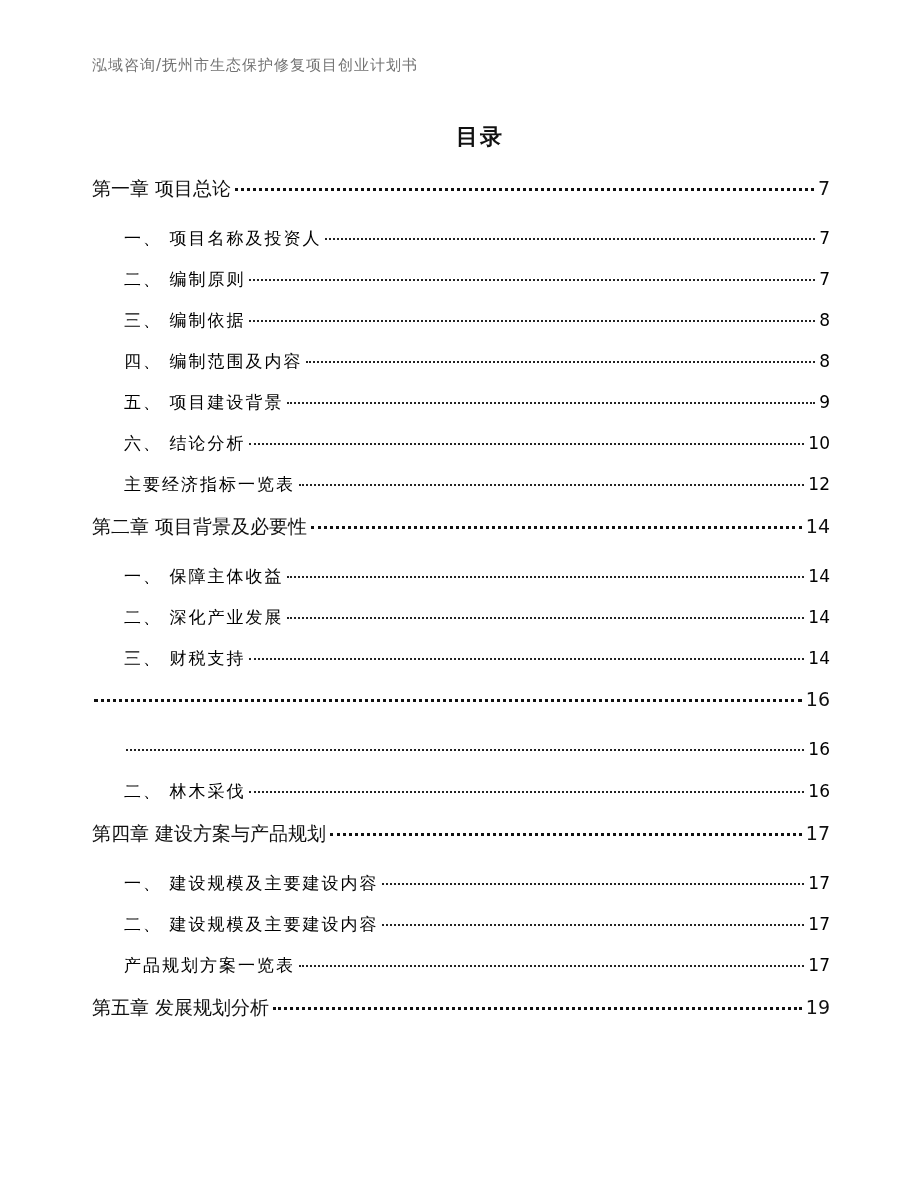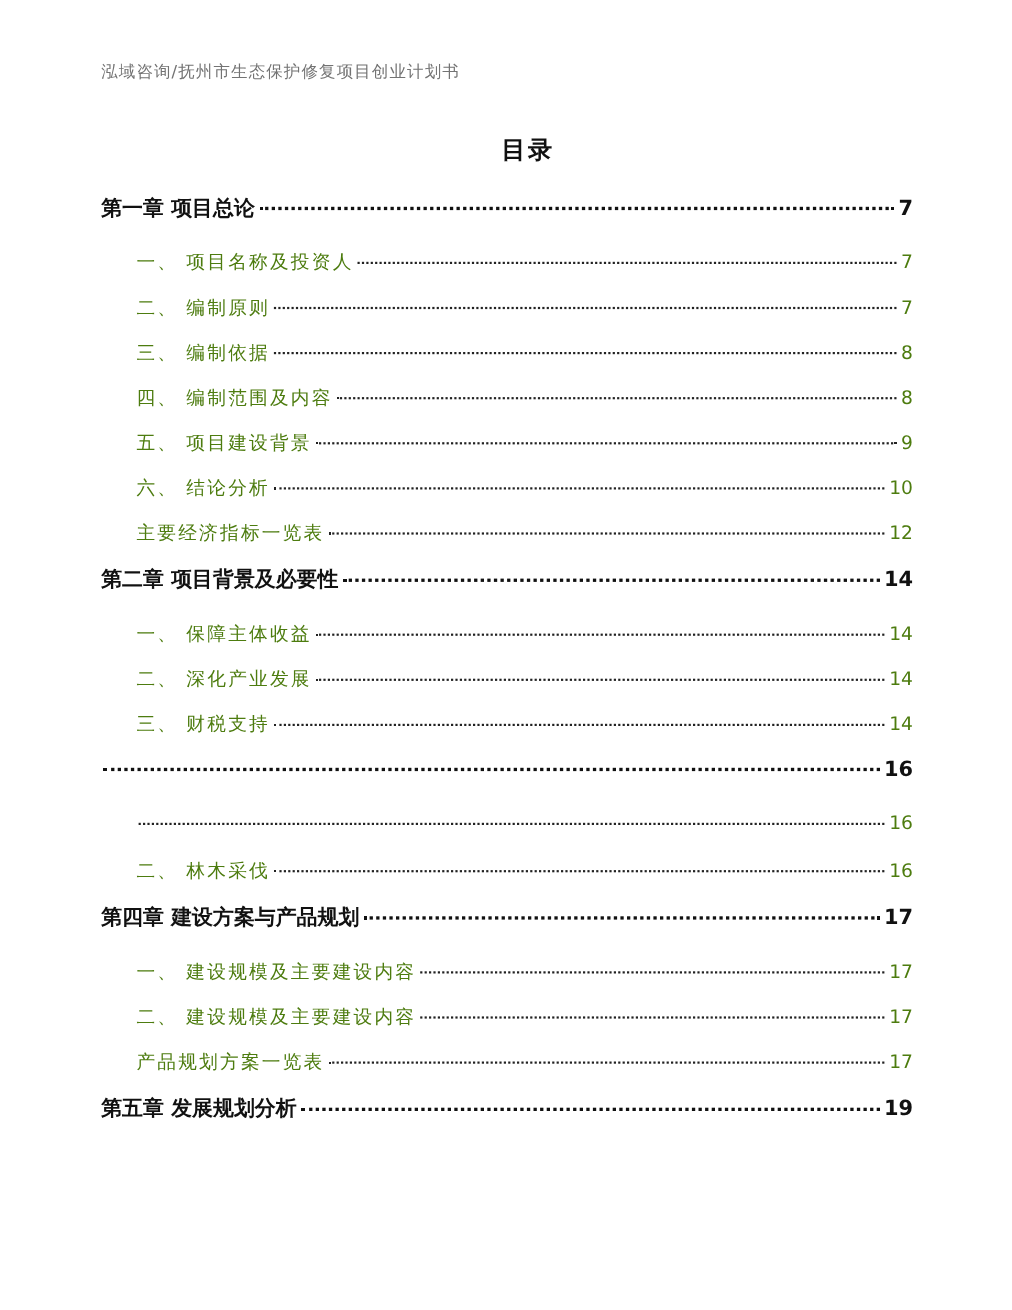--- a/index.html
+++ b/index.html
@@ -5,23 +5,23 @@
   html, body { margin: 0; padding: 0; background: #ffffff; }
   body { width: 920px; height: 1191px; position: relative; overflow: hidden;
          font-family: "DejaVu Sans", "Liberation Sans", sans-serif; color: #111; }
   .header { position: absolute; left: 92px; top: 56px; font-size: 15px; color: #737373; letter-spacing: 1px; }
   .title { position: absolute; left: 0; width: 920px; top: 122px; text-align: center; font-size: 22px; font-weight: bold; letter-spacing: 2px; padding-left: 20px; }
   .toc { position: absolute; left: 92px; top: 176px; width: 738px; }
   .row { display: flex; align-items: baseline; position: relative; }
   .row .label { white-space: nowrap; background: #fff; padding-right: 2px; }
   .row .dots { flex: 1; border-bottom: 2px dotted #222; margin: 0 2px; transform: translateY(-4px); }
   .row .page { white-space: nowrap; padding-left: 2px; }
-  .row.chapter { height: 41px; margin-top: 0px; font-size: 19px; font-weight: bold; }
+  .row.chapter { height: 41px; margin-top: 0px; font-size: 19px; font-weight: normal; }
   .row.chapter .dots { border-bottom: 3px dotted #111; }
-  .row.sub { height: 41px; font-size: 17px; padding-left: 32px; color: #4d7c0f; letter-spacing: 2px; justify-content: flex-end; }
+  .row.sub { height: 41px; font-size: 17px; padding-left: 32px; color: #000000; letter-spacing: 2px; justify-content: flex-end; }
   .row.sub .page, .row.chapter .page { letter-spacing: 0; }
   .gap-after-chapter { height: 10px; }
   .gap-before-chapter { height: 0px; }
 </style>
 </head>
 <body>
 
 <div class="header">泓域咨询/抚州市生态保护修复项目创业计划书</div>
 <div class="title">目录</div>
 

